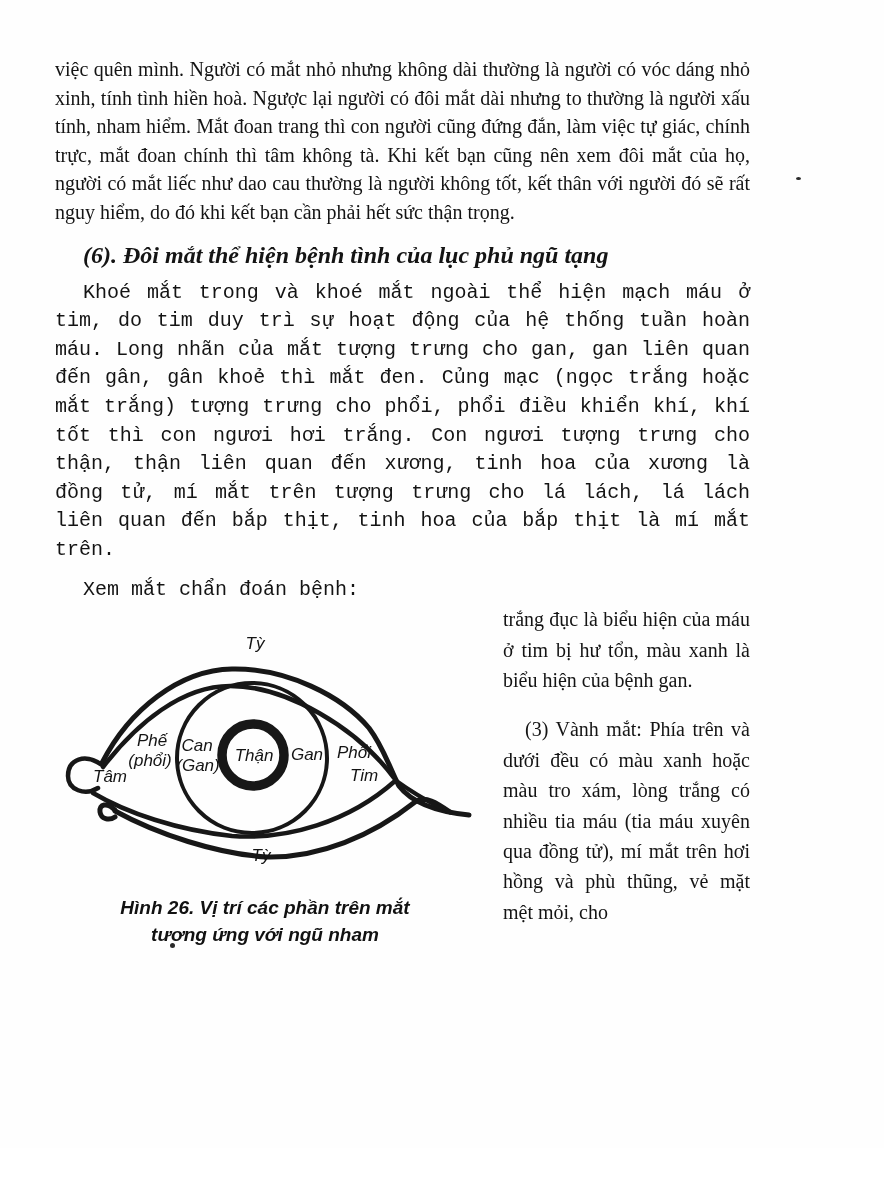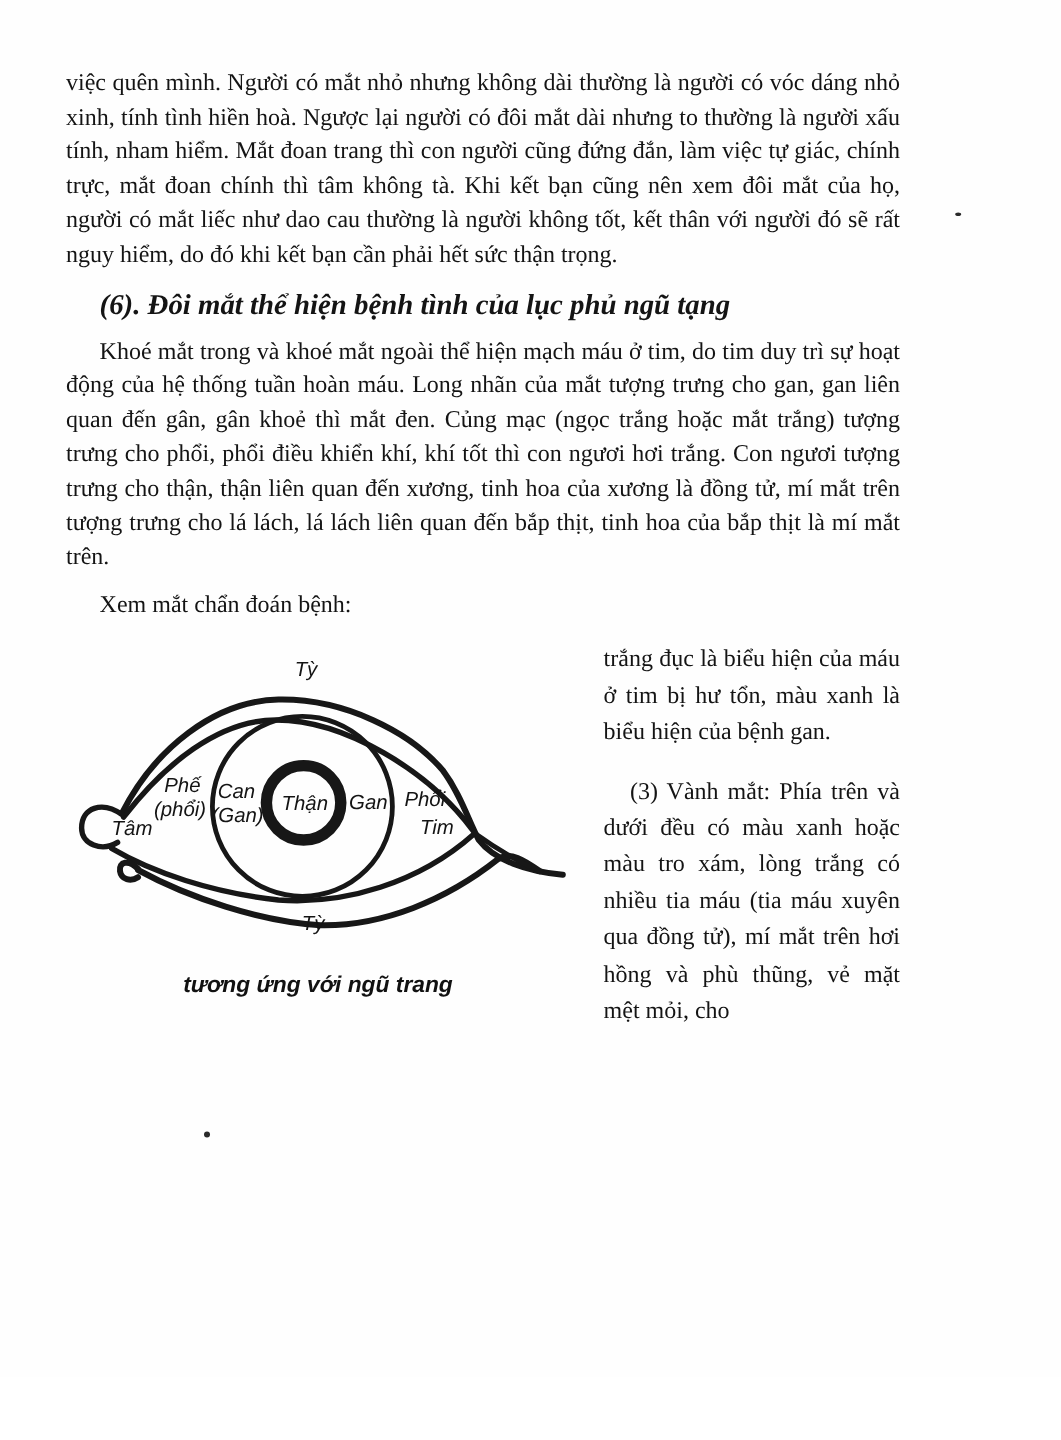--- a/index.html
+++ b/index.html
@@ -7,40 +7,40 @@
     position:relative;
     width:884px; height:1148px;
     background:#fefefdf5;
     background-color:#fefefe;
     font-family:"Liberation Serif", serif;
     color:#141414;
     overflow:hidden;
   }
   .content { position:absolute; left:55px; top:55px; width:695px; }
   .content p { margin:0; text-align:justify; font-size:20px; line-height:28.6px; }
-  .indent { text-indent:28px; }
+  .indent { text-indent:28px;font-family:Liberation Mono, monospace; }
   .mt-sm { margin-top:7px !important; }
   .mt-md { margin-top:11px !important; }
   .heading {
     font-size:24px; font-weight:bold; font-style:italic;
     margin:12px 0 0 0; text-indent:28px; line-height:33px;
     text-align:left !important;
   }
   .p5-intro { text-align-last:justify; }
   .figure-row { display:flex; align-items:flex-start; }
   .fig { width:428px; margin:0; padding:0; }
   .fig svg { display:block; margin:14px 0 0 2px; }
   .caption {
     width:420px; text-align:center; margin-top:16px;
     font-family:"Liberation Sans", sans-serif;
     font-weight:bold; font-style:italic;
     font-size:19px; line-height:27px; color:#111111;
   }
   .right-col { width:247px; margin-left:auto; }
-  .right-col p { font-size:20px; line-height:30.4px;margin-top:16px; }
+  .right-col p { font-size:20px; line-height:30.4px; }
   .right-col .p6 { text-indent:22px; margin-top:19px; }
   .page-number {
     position:absolute; left:710px; top:1172px;
     font-family:"Liberation Sans", sans-serif;
     font-size:30px; color:#111111; letter-spacing:1px;
   }
   .speck { position:absolute; background:#2a2a2a; border-radius:50%; }
   .speck-a { left:796px; top:177px; width:5px; height:3px; }
   .speck-b { left:170px; top:943px; width:5px; height:5px; }
   .lbl {
@@ -93,21 +93,22 @@
           <text class="lbl" x="140" y="133" text-anchor="middle">Can</text>
           <text class="lbl" x="141" y="153" text-anchor="middle">(Gan)</text>
           <text class="lbl" x="197" y="143" text-anchor="middle">Thận</text>
           <text class="lbl" x="250" y="142" text-anchor="middle">Gan</text>
           <text class="lbl" x="297" y="140" text-anchor="middle">Phổi</text>
           <text class="lbl" x="53" y="164" text-anchor="middle">Tâm</text>
           <text class="lbl" x="307" y="163" text-anchor="middle">Tim</text>
           <text class="lbl" x="204" y="243" text-anchor="middle">Tỳ</text>
         </svg>
         <figcaption class="caption">
-          <div>tương ứng với ngũ trang</div>
+          <div>Hình 26. Vị trí các phần trên mắt</div>
+          <div>tương ứng với ngũ nham</div>
         </figcaption>
       </figure>
 
       <div class="right-col">
         <p>trắng đục là biểu hiện của máu ở tim bị hư tổn, màu xanh là biểu hiện của bệnh gan.</p>
         <p class="p6">(3) Vành mắt: Phía trên và dưới đều có màu xanh hoặc màu tro xám, lòng trắng có nhiều tia máu (tia máu xuyên qua đồng tử), mí mắt trên hơi hồng và phù thũng, vẻ mặt mệt mỏi, cho</p>
       </div>
 
     </div>
   </div>

